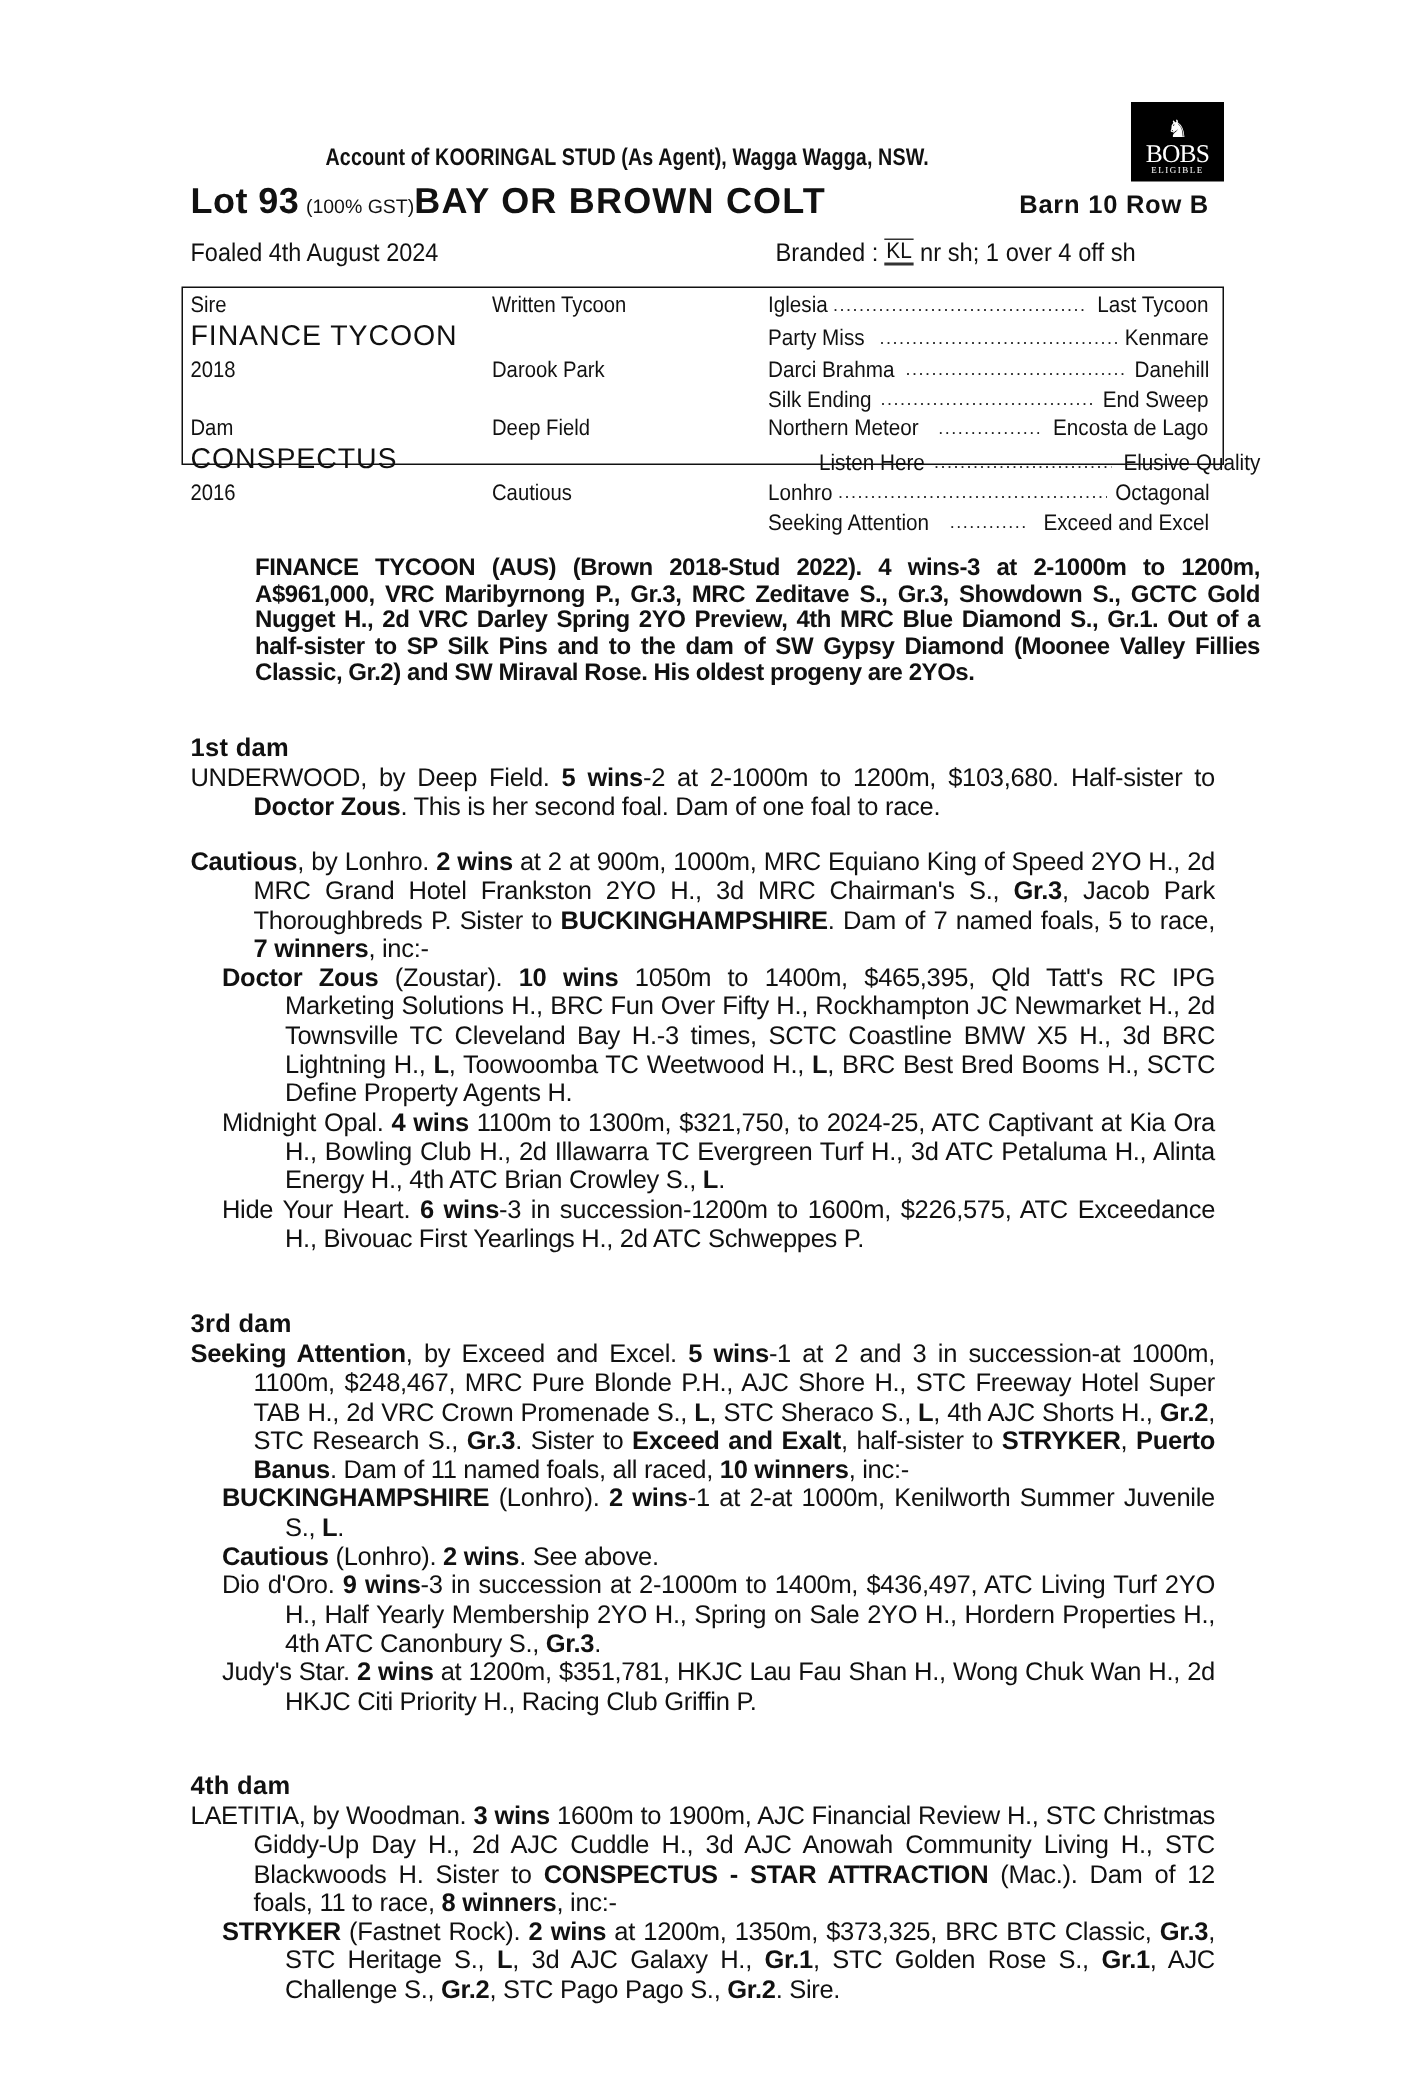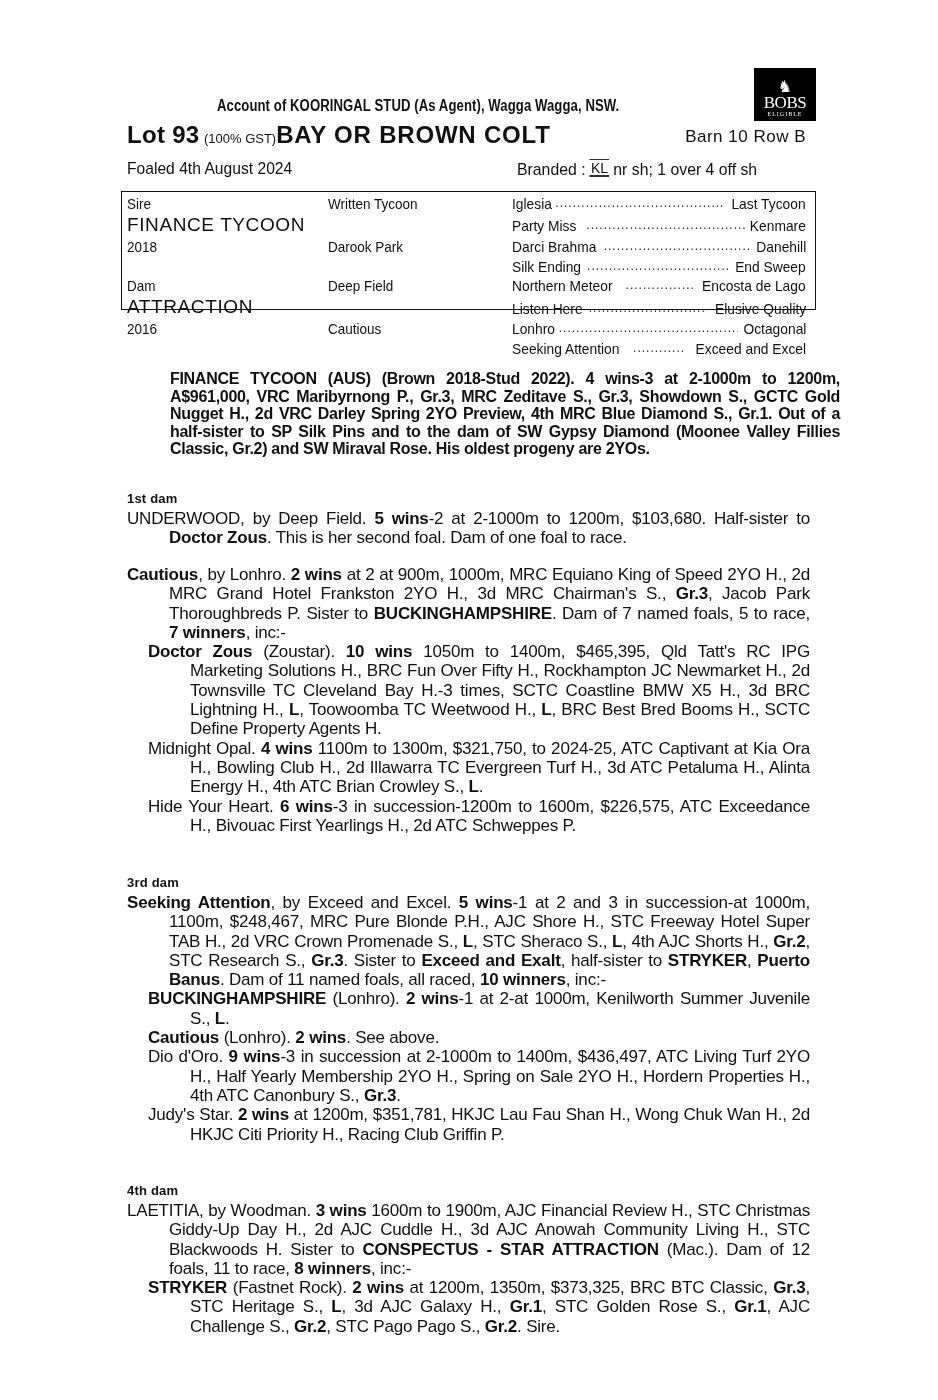--- a/index.html
+++ b/index.html
@@ -6,34 +6,34 @@
   body { width:938px; height:1400px; position:relative; font-family:"Liberation Sans", sans-serif; color:#111; overflow:hidden; }
   .logo { position:absolute; left:754px; top:68px; width:62px; height:53px; background:#000; color:#fff; display:flex; flex-direction:column; align-items:center; justify-content:flex-end; padding-bottom:3px; box-sizing:border-box; }
   .logo .horse { font-size:16px; line-height:14px; margin-bottom:1px; }
   .logo .bobs { font-family:"Liberation Serif", serif; font-size:17px; line-height:15px; letter-spacing:-0.5px; }
   .logo .elig { font-family:"Liberation Serif", serif; font-size:6px; letter-spacing:1px; line-height:8px; }
   .account { position:absolute; left:217px; top:97px; font-size:16px; font-weight:bold; transform:scaleX(0.82); transform-origin:left top; white-space:nowrap; letter-spacing:0.1px; }
   .lotline { position:absolute; left:127px; top:121px; width:683px; height:30px; white-space:nowrap; }
   .lot { font-size:24px; font-weight:bold; letter-spacing:0.3px; }
   .gst { font-size:13px; }
   .colt { font-size:24px; font-weight:bold; letter-spacing:0.8px; }
-  .barn { position:absolute; right:4px; top:6px; font-size:17px; font-weight:normal; letter-spacing:0.5px; }
+  .barn { position:absolute; right:4px; top:6px; font-size:17px; font-weight:bold; letter-spacing:0.5px; }
   .foaled { position:absolute; left:127px; top:159px; font-size:17px; transform:scaleX(0.92); transform-origin:left top; }
   .branded { position:absolute; left:517px; top:159px; font-size:17px; white-space:nowrap; transform:scaleX(0.93); transform-origin:left top; }
   .brand-mark { display:inline-block; border-top:1.5px solid #333; border-bottom:2px solid #333; font-size:15px; line-height:15px; padding:0 1px; vertical-align:2px; }
   .ped { position:absolute; left:121px; top:191px; width:695px; height:119px; border:1.5px solid #111; box-sizing:border-box; }
   .ped .c { position:absolute; font-size:15px; white-space:nowrap; transform:scaleX(0.9); transform-origin:left top; }
   .ped .big { font-weight:normal; font-size:19px; letter-spacing:0.6px; transform:none; }
   .ped .gr { position:absolute; left:390px; width:294px; font-size:15px; display:flex; white-space:nowrap; }
   .ped .gr .l { flex:0 0 auto; transform:scaleX(0.92); transform-origin:left; }
   .ped .gr .d { flex:1 1 auto; overflow:hidden; color:#222; font-size:12px; line-height:16px; letter-spacing:1px; }
   .ped .gr .r { flex:0 0 auto; transform:scaleX(0.92); transform-origin:right; }
   .sire-note { position:absolute; left:134px; top:370px; width:670px; font-size:16px; font-weight:900; line-height:17.6px; text-align:justify; letter-spacing:-0.3px;margin-left:36px; }
   .section { position:absolute; left:127px; width:683px; }
-  .section h3 { margin:0; font-size:13px; font-weight:900; line-height:20px; letter-spacing:0.2px; }
+  .section h3 { margin:0; font-size:17px; font-weight:900; line-height:20px; letter-spacing:0.2px; }
   .para { font-size:17px; line-height:19.3px; text-align:justify; margin:0; letter-spacing:-0.2px; }
   .para.l0 { padding-left:42px; text-indent:-42px; }
   .para.l1 { padding-left:63px; text-indent:-42px; }
   b { font-weight:900; }
 </style>
 </head>
 <body>
 
 <div class="logo">
   <span class="horse">♞</span>
@@ -54,21 +54,21 @@
   <span>Branded :</span>
   <span class="brand-mark">KL</span>
   <span>nr sh; 1 over 4 off sh</span>
 </div>
 
 <div class="ped">
   <div class="c" style="left:5px;top:3px;">Sire</div>
   <div class="c big" style="left:5px;top:22px;">FINANCE TYCOON</div>
   <div class="c" style="left:5px;top:46px;">2018</div>
   <div class="c" style="left:5px;top:85px;">Dam</div>
-  <div class="c big" style="left:5px;top:104px;">ATTRACTION</div>
+  <div class="c big" style="left:5px;top:104px;">CONSPECTUS</div>
   <div class="c" style="left:5px;top:128px;">2016</div>
 
   <div class="c" style="left:206px;top:3px;">Written Tycoon</div>
   <div class="c" style="left:206px;top:46px;">Darook Park</div>
   <div class="c" style="left:206px;top:85px;">Deep Field</div>
   <div class="c" style="left:206px;top:128px;">Cautious</div>
 
   <div class="gr" style="top:3px;">
       <span class="l">Iglesia</span>
       <span class="d">........................................................................</span>
@@ -87,21 +87,21 @@
   <div class="gr" style="top:66px;">
       <span class="l">Silk Ending</span>
       <span class="d">........................................................................</span>
       <span class="r">End Sweep</span>
     </div>
   <div class="gr" style="top:85px;">
       <span class="l">Northern Meteor</span>
       <span class="d">&nbsp;.......................................................................</span>
       <span class="r">Encosta de Lago</span>
     </div>
-  <div class="gr" style="top:108px;">
+  <div class="gr" style="top:108px;margin-left:34px;">
       <span class="l">Listen Here</span>
       <span class="d">........................................................................</span>
       <span class="r">Elusive Quality</span>
     </div>
   <div class="gr" style="top:128px;">
       <span class="l">Lonhro</span>
       <span class="d">........................................................................</span>
       <span class="r">Octagonal</span>
     </div>
   <div class="gr" style="top:148px;">

